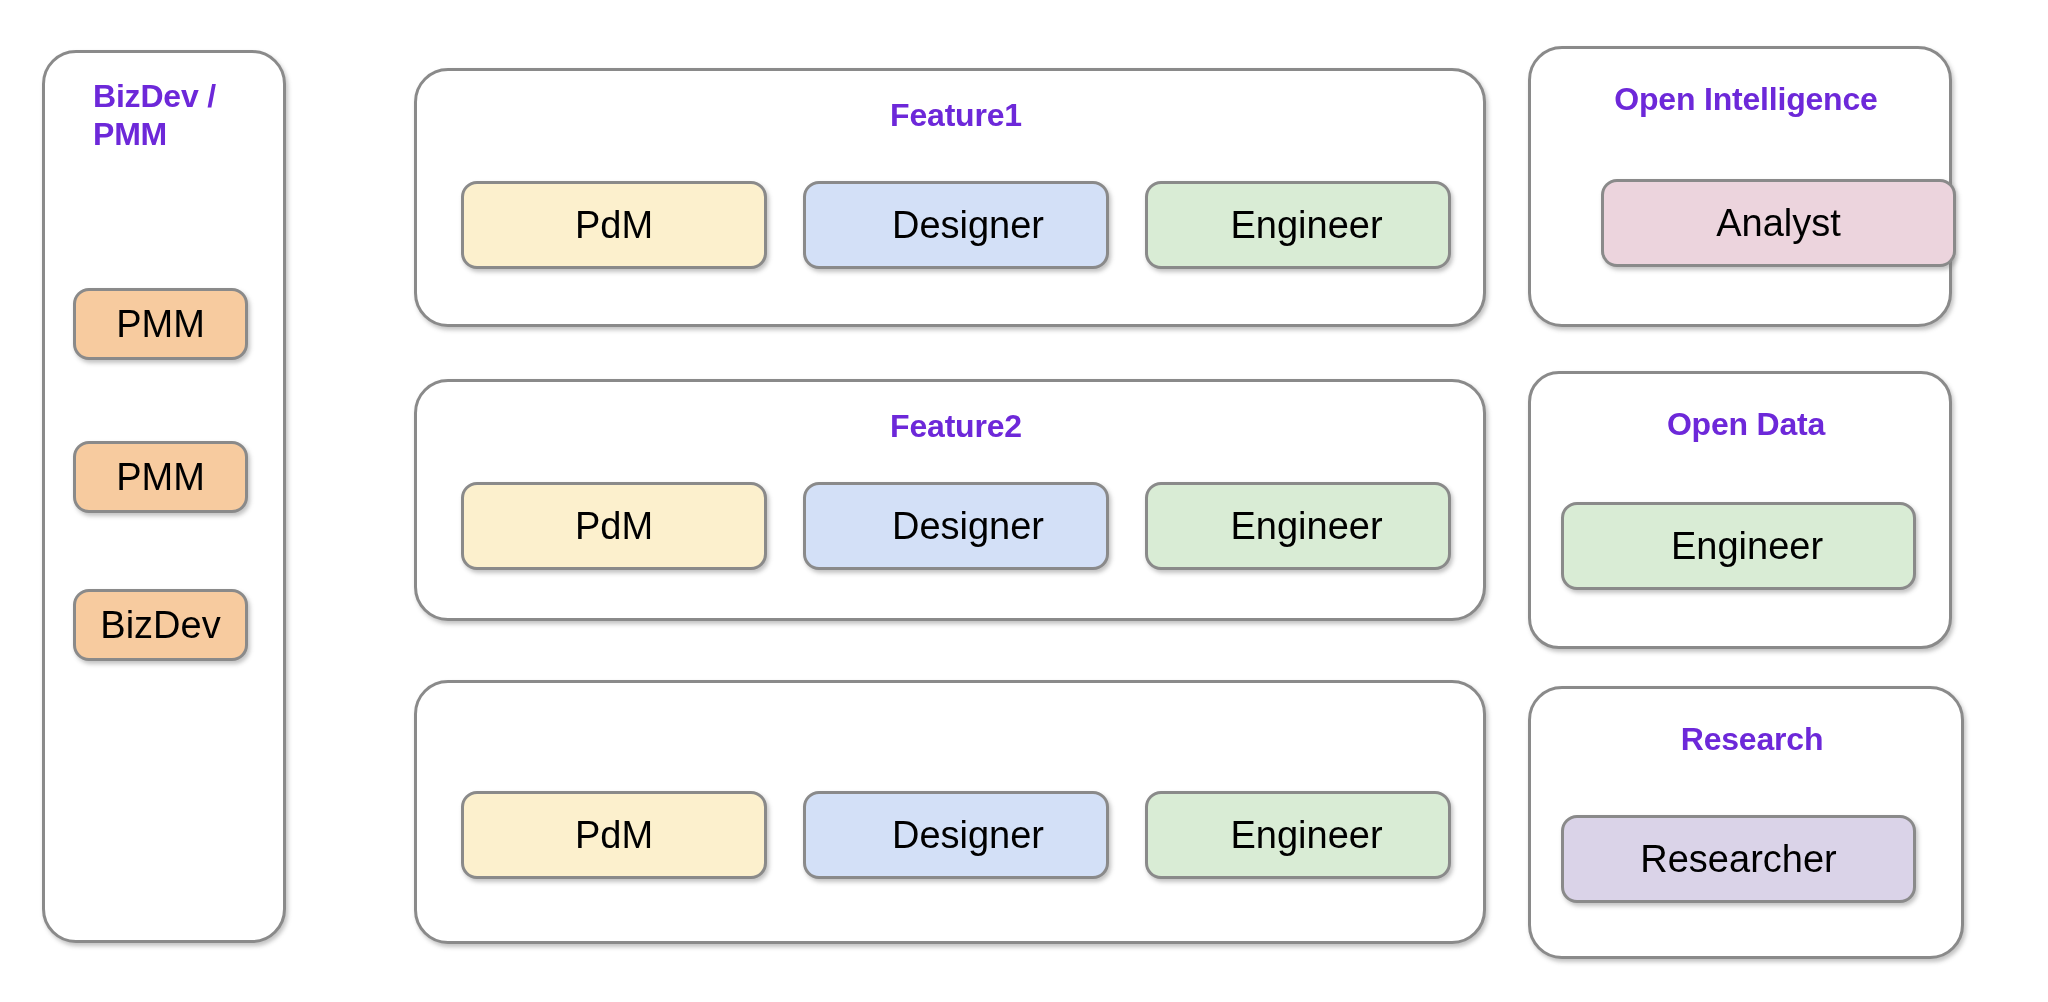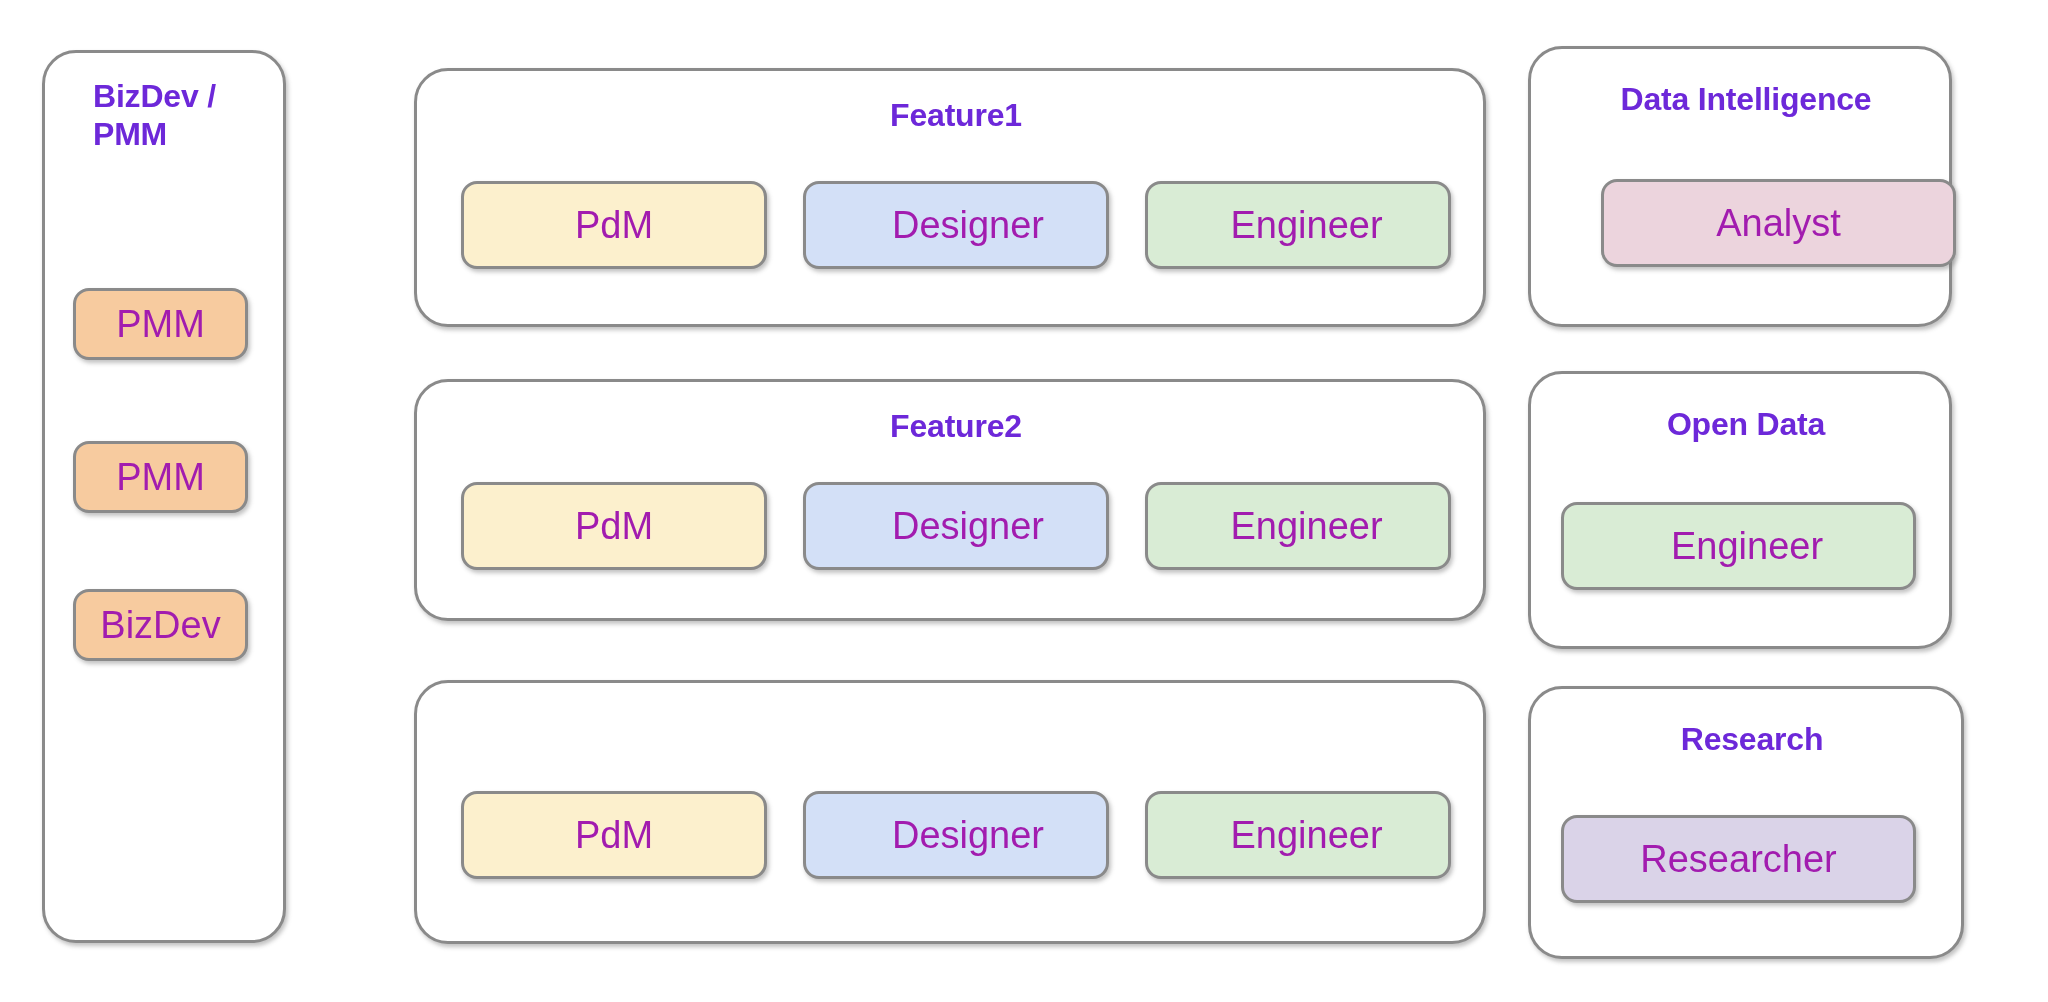--- a/index.html
+++ b/index.html
@@ -54,21 +54,21 @@
   
   .chip {
     position: absolute;
     box-sizing: border-box;
     border: 3px solid #8a8a8a;
     border-radius: 16px;
     display: flex;
     align-items: center;
     justify-content: center;
     font-size: 38px;
-    color: #a21caf;
+    color: #000000;
     box-shadow: 2px 3px 4px rgba(120,120,120,0.45);
     user-select: none;
   }
 
   .chip.orange { background: #f7cb9f; }
   .chip.yellow { background: #fcf0cd; }
   .chip.blue   { background: #d3e0f7; padding-left: 24px; }
   .chip.green  { background: #d9ecd5; padding-left: 17px; }
   .chip.pink   { background: #ecd4dd; margin-left: 40px; }
   .chip.purple { background: #dad3e8; }
@@ -130,28 +130,28 @@
     </div>
     <div class="chip blue" style="left:386px; top:108px; width:306px; height:88px;">
       <span>Designer</span>
     </div>
     <div class="chip green" style="left:728px; top:108px; width:306px; height:88px;">
       <span>Engineer</span>
     </div>
   </div>
 
   <div class="group" style="left:1528px; top:46px; width:424px; height:281px;">
-    <div class="group-title" style="top:32px;">Data Intelligence</div>
+    <div class="group-title" style="top:32px;">Open Intelligence</div>
 
     <div class="chip pink" style="left:30px; top:130px; width:355px; height:88px;">
       <span>Analyst</span>
     </div>
   </div>
 
-  <div class="group" style="left:1528px; top:371px; width:424px; height:278px;">
+  <div class="group" style="left:1528px; top:371px; width:424px; height:278px;border-radius:31px;">
     <div class="group-title" style="top:32px;">Open Data</div>
 
     <div class="chip green" style="left:30px; top:128px; width:355px; height:88px;">
       <span>Engineer</span>
     </div>
   </div>
 
   <div class="group" style="left:1528px; top:686px; width:436px; height:273px;">
     <div class="group-title" style="top:32px;">Research</div>
 

